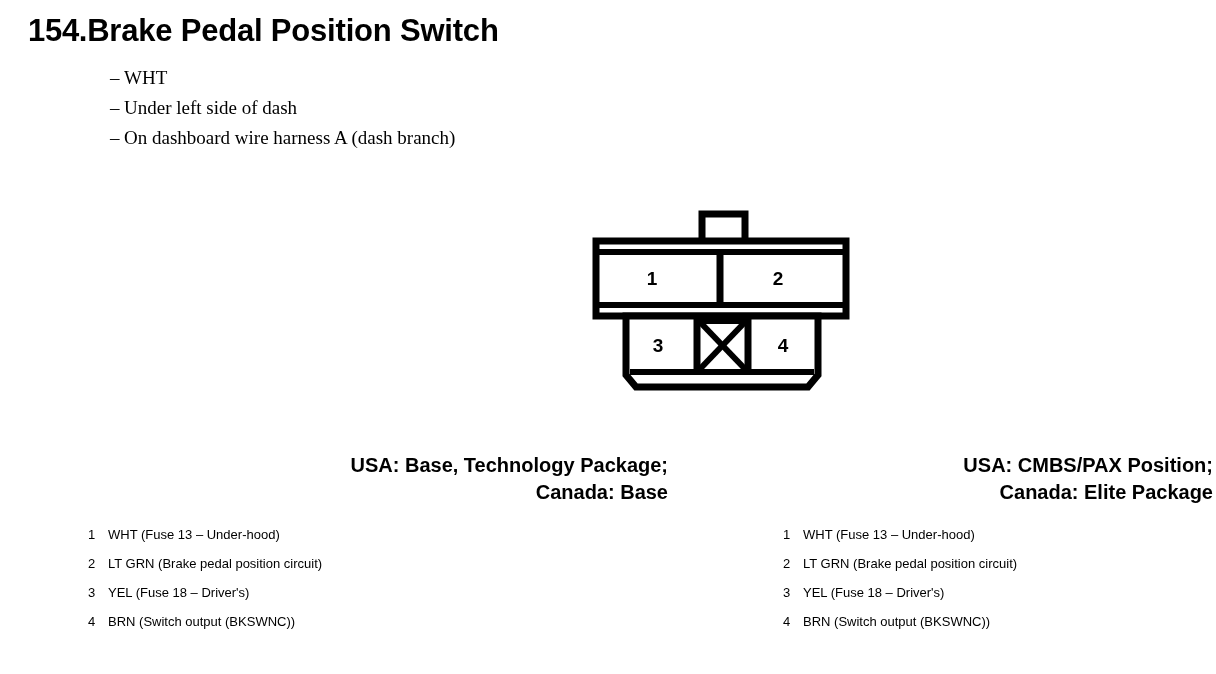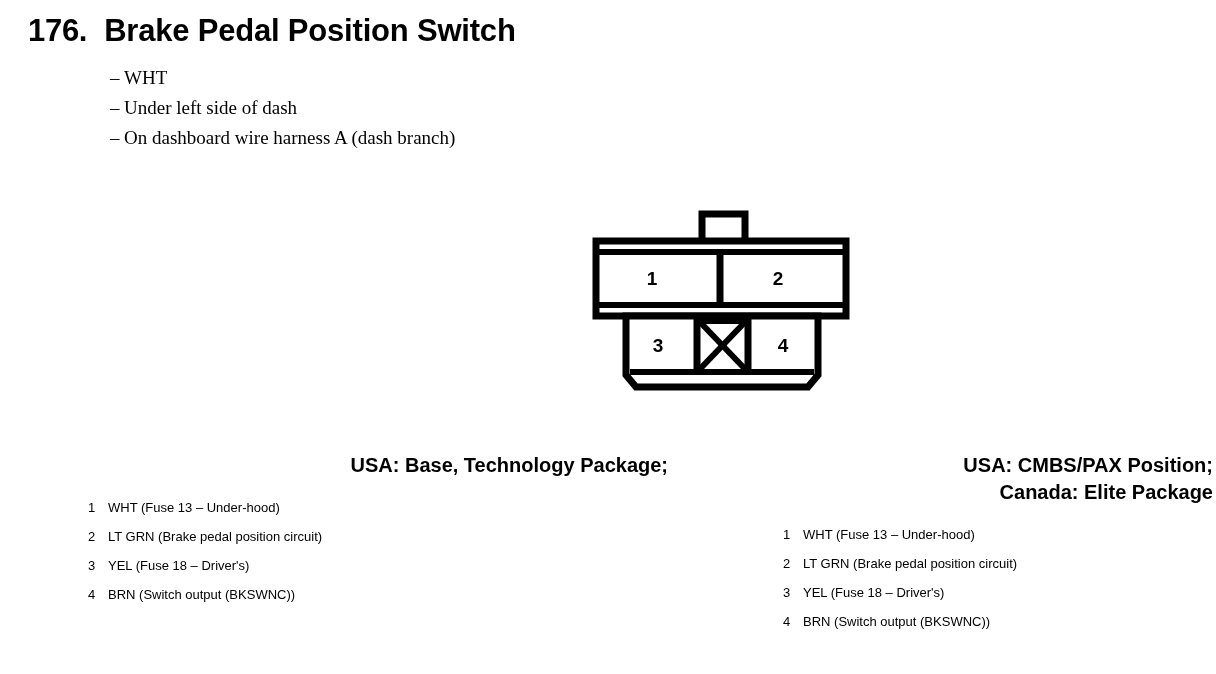--- a/index.html
+++ b/index.html
@@ -37,21 +37,20 @@
     font-weight: bold;
     letter-spacing: -0.3px;
     vertical-align: top;
   }
   .title-text {
     display: inline-block;
     font-size: 31px;
     font-weight: bold;
     letter-spacing: -0.2px;
     vertical-align: top;
-    margin-left: 17px;
   }
   .bullets {
     position: absolute;
     left: 110px;
     top: 63px;
     font-family: Liberation Serif, serif;
   }
   .bullet-line {
     font-size: 19px;
     line-height: 30px;
@@ -112,21 +111,21 @@
     display: inline-block;
     width: 20px;
   }
 </style>
 </head>
 <body>
 
 <div class="header">
 
   <div class="title-row">
-    <span class="title-number">176.</span><span class="title-text">Brake Pedal Position Switch</span>
+    <span class="title-number">154.</span><span class="title-text">Brake Pedal Position Switch</span>
   </div>
 
   <div class="bullets">
     <div class="bullet-line">
       <span class="bullet-dash">–</span><span>WHT</span>
     </div>
     <div class="bullet-line">
       <span class="bullet-dash">–</span><span>Under left side of dash</span>
     </div>
     <div class="bullet-line">
@@ -161,20 +160,21 @@
 
     <text class="pin-num" x="72" y="85" text-anchor="middle">1</text>
     <text class="pin-num" x="198" y="85" text-anchor="middle">2</text>
     <text class="pin-num" x="78" y="152" text-anchor="middle">3</text>
     <text class="pin-num" x="203" y="152" text-anchor="middle">4</text>
   </svg>
 </div>
 
 <div class="column left">
   <div class="col-heading">USA: Base, Technology Package;</div>
+  <div class="col-heading">Canada: Base</div>
 
   <ul class="pin-list">
     <li>
       <span class="pin-index">1</span><span>WHT (Fuse 13 – Under-hood)</span>
     </li>
     <li>
       <span class="pin-index">2</span><span>LT GRN (Brake pedal position circuit)</span>
     </li>
     <li>
       <span class="pin-index">3</span><span>YEL (Fuse 18 – Driver's)</span>

